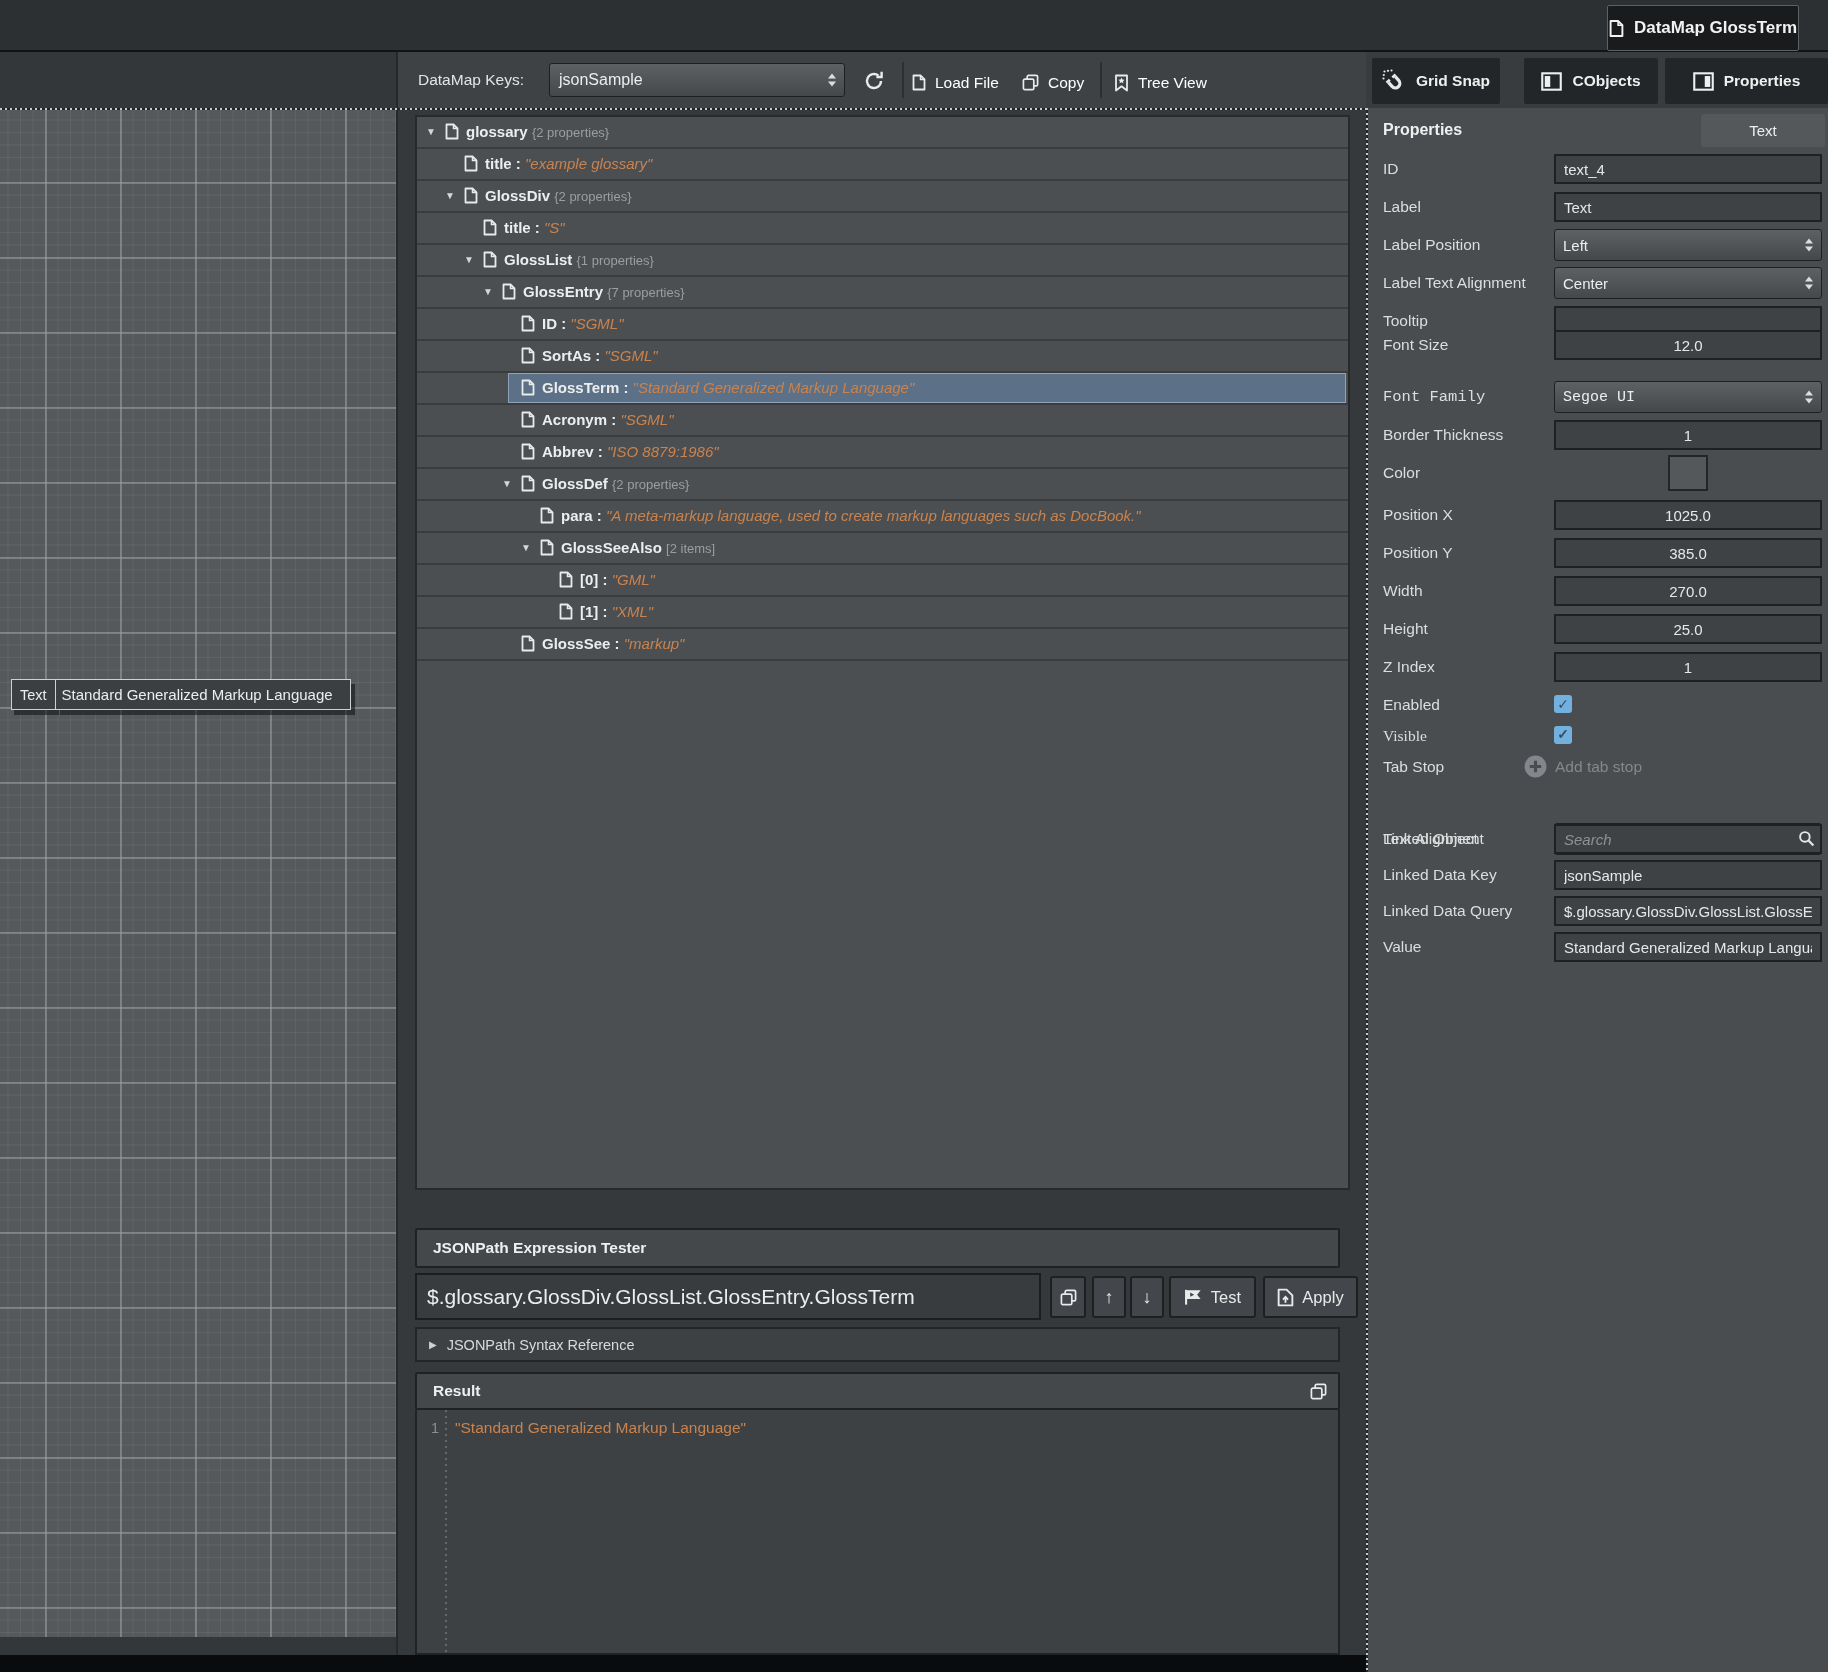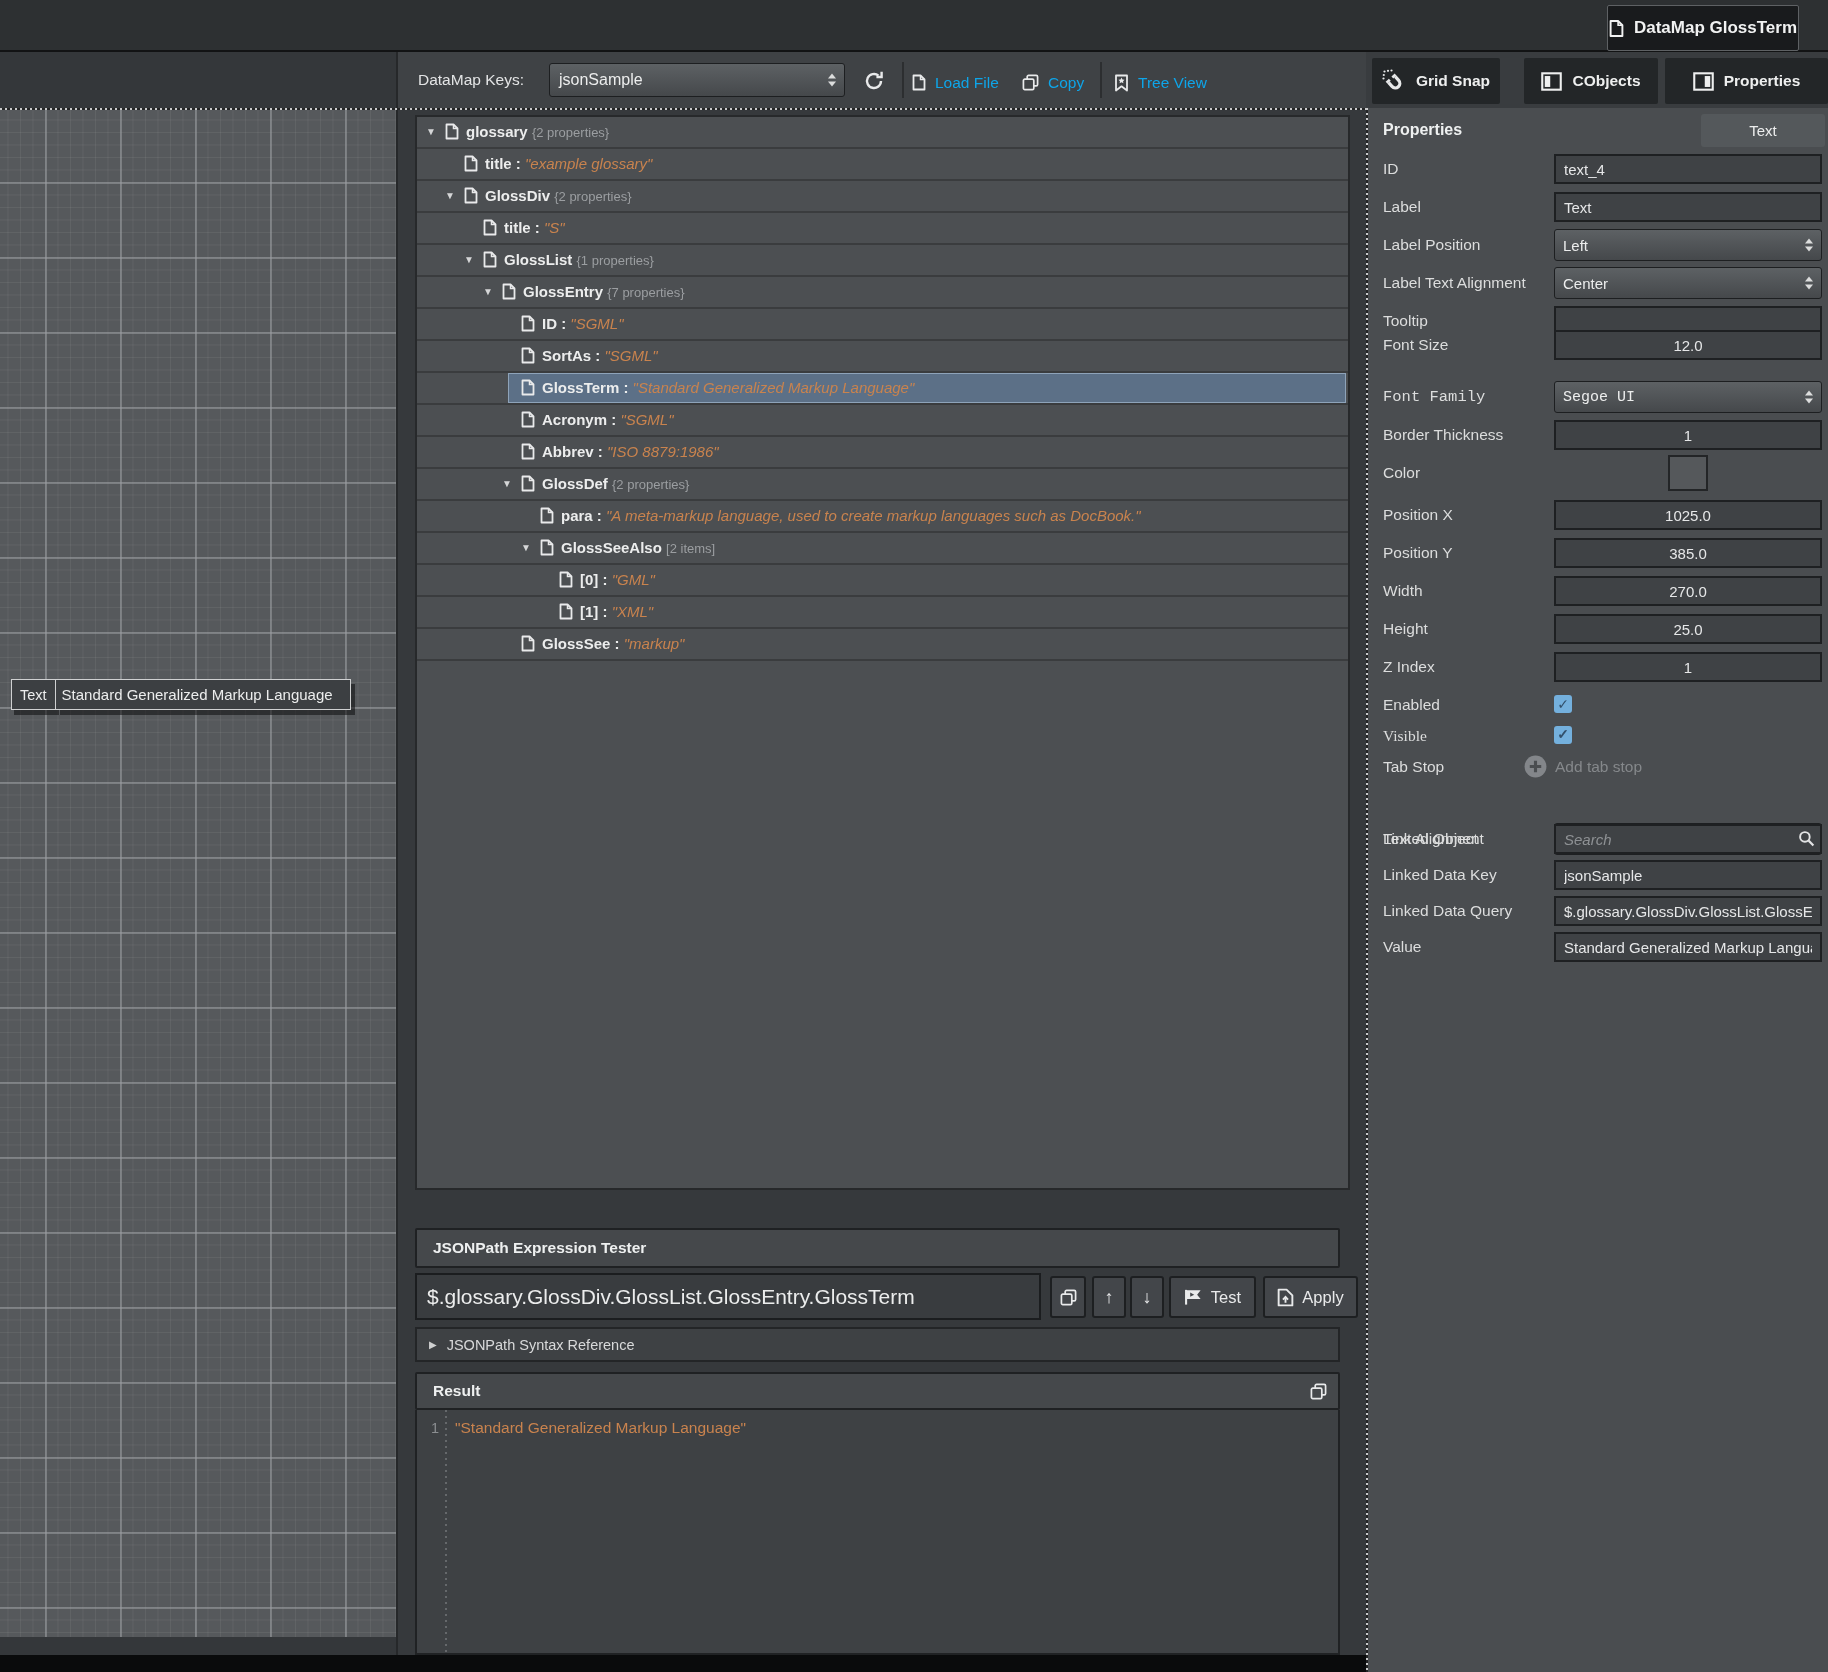--- a/index.html
+++ b/index.html
@@ -23,21 +23,21 @@
   #band-mid{left:398px;top:52px;width:968px;height:56px;background:#3f4245;}
   #band-right{left:1366px;top:52px;width:462px;height:56px;background:#393c3f;}
   #keys-label{left:418px;top:52px;height:56px;line-height:56px;font-size:15.5px;color:#e3e4e5;}
   #keys-dropdown{left:549px;top:63px;width:296px;height:34px;border:1.5px solid #1d1f21;border-radius:3px;box-sizing:border-box;
     background:linear-gradient(#5d6164,#45484b);display:flex;align-items:center;padding-left:9px;font-size:16px;color:#eceded;}
   .spin{position:absolute;right:8px;top:50%;transform:translateY(-50%);display:flex;flex-direction:column;gap:3px;align-items:center;}
   .spin i{display:block;width:0;height:0;border-left:4.5px solid transparent;border-right:4.5px solid transparent;}
   .spin .t-up{border-bottom:5.5px solid #dcdddd;}
   .spin .t-dn{border-top:5.5px solid #dcdddd;}
   .vsep{top:62px;width:2px;height:36px;background:#2c2e30;}
-  .tool-btn{top:66px;height:33px;display:flex;align-items:center;gap:9px;font-size:15.5px;color:#0ea5e9;cursor:default;}
+  .tool-btn{top:66px;height:33px;display:flex;align-items:center;gap:9px;font-size:15.5px;color:#ffffff;cursor:default;}
   #refresh-btn{left:856px;top:64px;width:36px;height:33px;display:flex;align-items:center;justify-content:center;}
   .toggle-btn{top:58px;height:46px;background:#232628;border-radius:2px;display:flex;align-items:center;justify-content:center;gap:10px;
     font-weight:bold;font-size:15.5px;color:#eeefef;cursor:default;}
   #grid-snap-btn{left:1372px;width:128px;}
   #cobjects-btn{left:1524px;width:134px;}
   #properties-btn{left:1665px;width:163px;}
 
   
   #canvas{left:0;top:108px;width:396px;height:1529px;background-color:#56595c;
     background-image:

